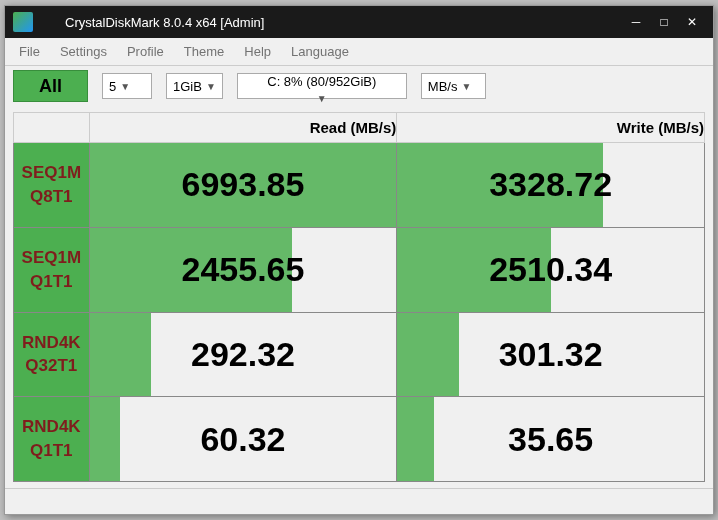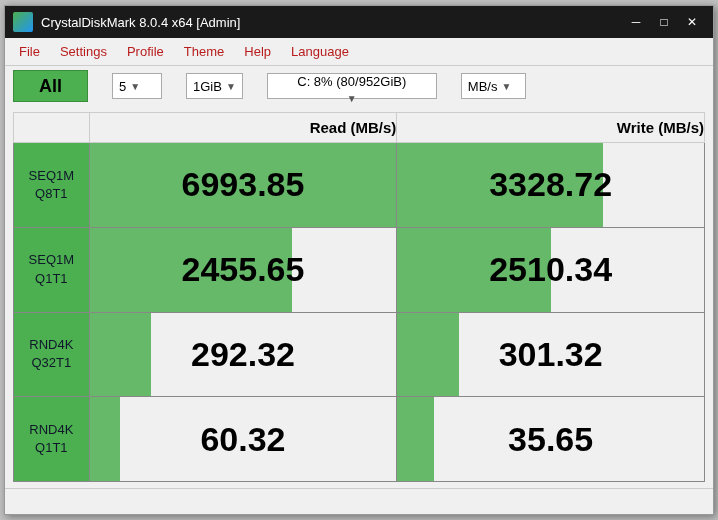--- a/index.html
+++ b/index.html
@@ -40,20 +40,21 @@
       margin-right: 8px;
       background: linear-gradient(135deg, #4CAF50, #2196F3);
       border-radius: 2px;
       flex-shrink: 0;
     }
 
     .title-bar-title {
       flex: 1;
       font-size: 13px;
       color: white;
+      margin-left: 24px;
     }
 
     .title-bar-controls {
       display: flex;
       gap: 2px;
     }
 
     .title-btn {
       width: 26px;
       height: 20px;
@@ -74,30 +75,30 @@
       align-items: center;
       padding: 0 4px;
       border-bottom: 1px solid #ccc;
       flex-shrink: 0;
     }
 
     .menu-item {
       padding: 3px 10px;
       font-size: 13px;
       cursor: pointer;
-      color: #b91c1c;
+      color: #737373;
     }
 
     .toolbar {
       background: #f0f0f0;
       height: 40px;
       display: flex;
       align-items: center;
       padding: 4px 8px;
-      gap: 24px;
+      gap: 14px;
       flex-shrink: 0;
     }
 
     .all-btn {
       background: #4caf50;
       color: #000;
       font-weight: bold;
       font-size: 18px;
       width: 75px;
       height: 32px;
@@ -161,23 +162,23 @@
     .bench-table td {
       border: 1px solid #888;
       text-align: center;
       vertical-align: middle;
       height: 72px;
       position: relative;
     }
 
     .label-cell {
       background: #4caf50;
-      font-weight: normal;
-      font-size: 13px;
-      color: #0f172a;
+      font-weight: bold;
+      font-size: 17px;
+      color: #7f1d1d;
       width: 75px;
       line-height: 1.4;
     }
 
     .value-cell {
       background: #f0f0f0;
       font-size: 34px;
       font-weight: bold;
       color: #000;
       padding: 0 10px;

